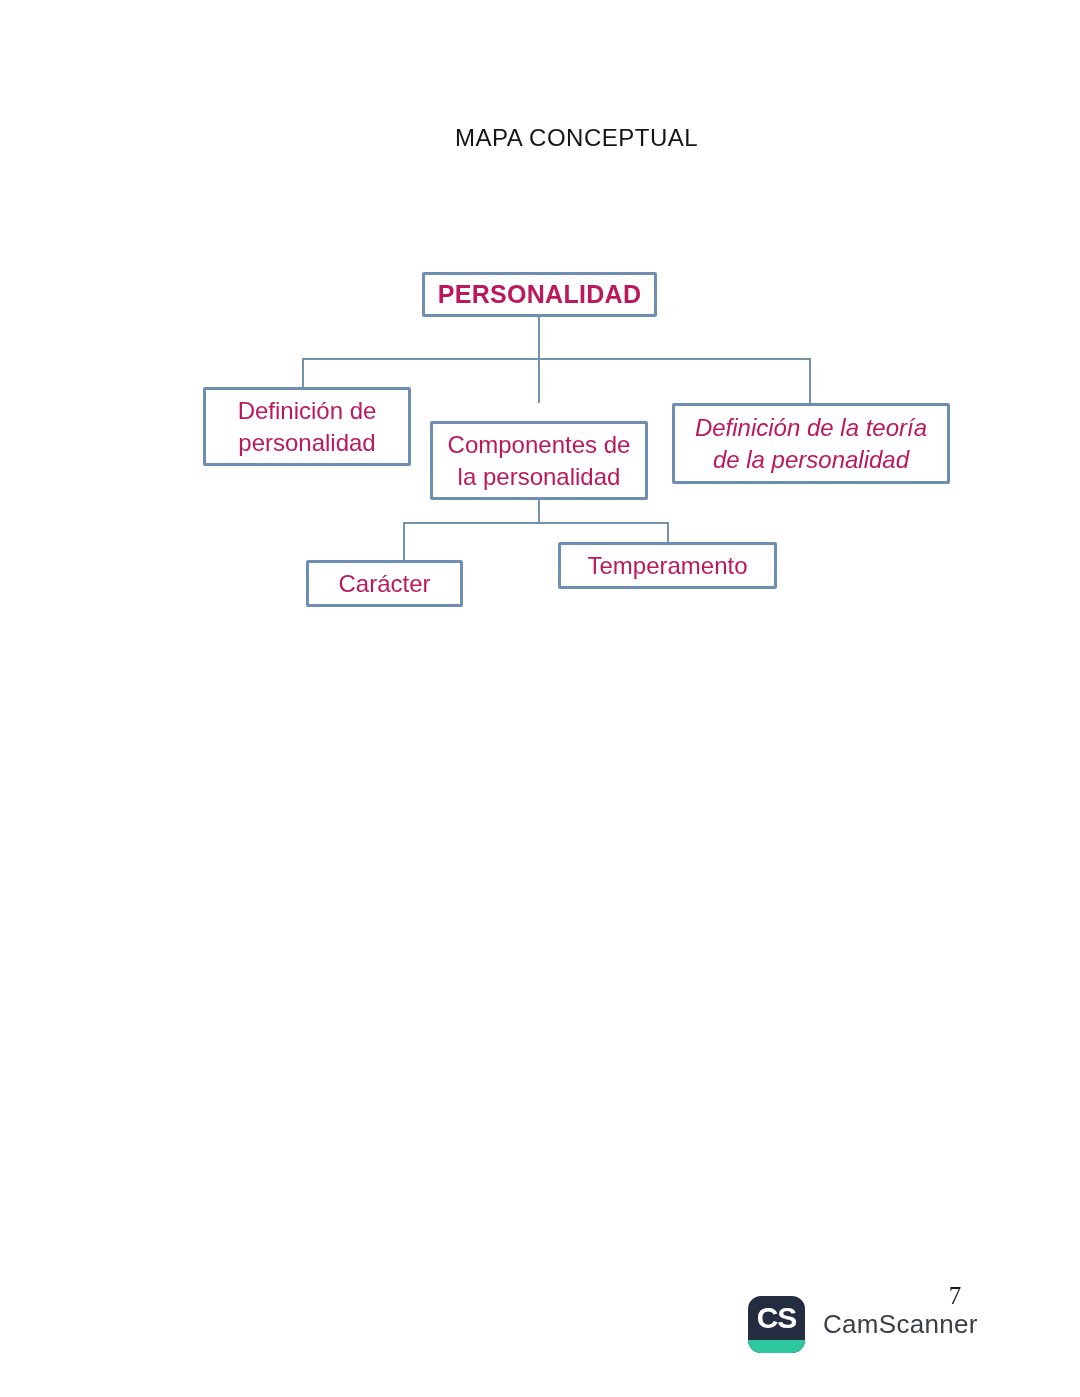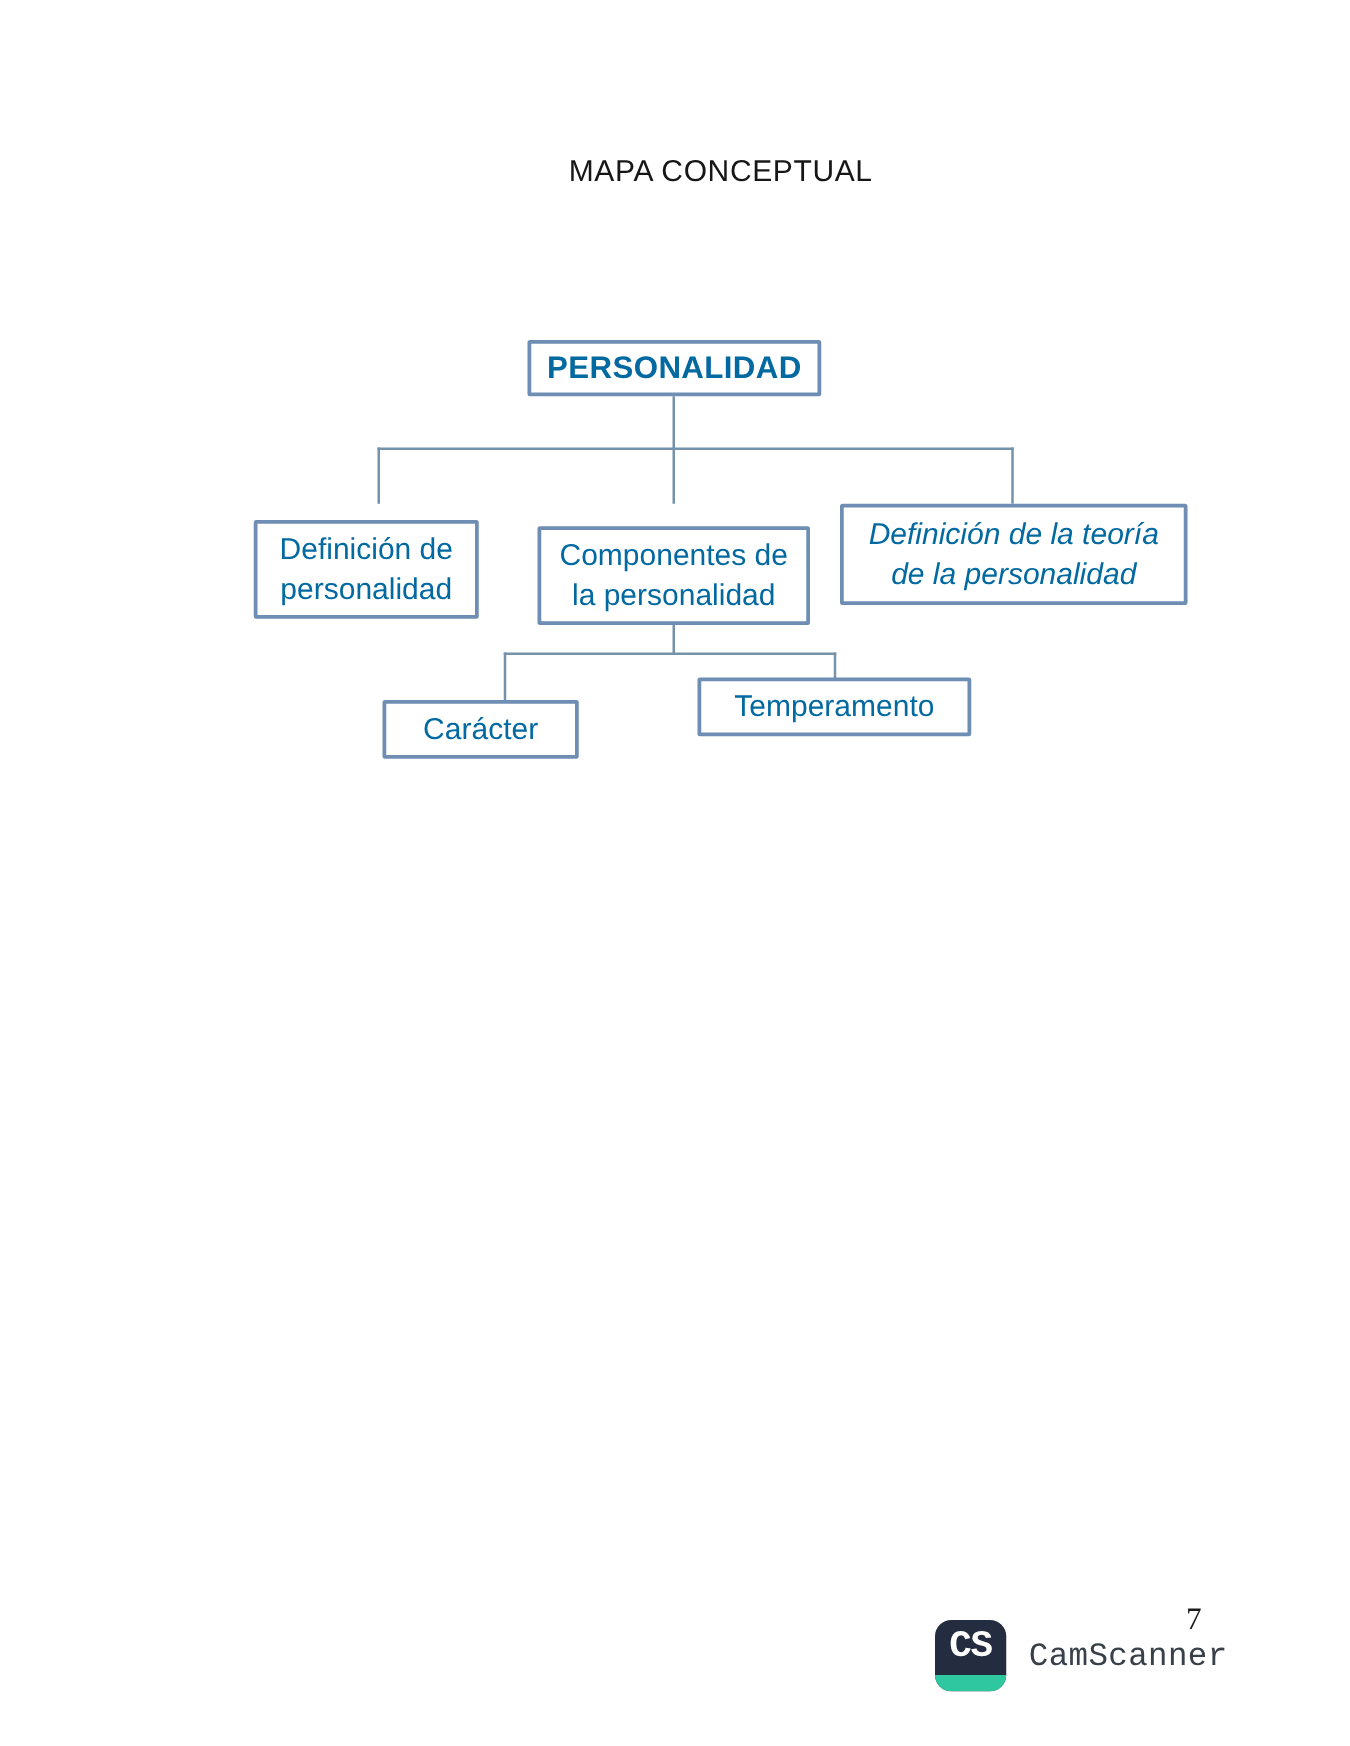--- a/index.html
+++ b/index.html
@@ -23,34 +23,34 @@
     white-space: nowrap;
   }
 
   
   .node {
     position: absolute;
     box-sizing: border-box;
     border: 3px solid #6e8eb4;
     border-radius: 2px;
     background: #ffffff;
-    color: #0369a1;
+    color: #be185d;
     display: flex;
     align-items: center;
     justify-content: center;
     text-align: center;
     font-size: 24px;
     line-height: 1.3;
     white-space: pre-line;
   }
   .node-root {
     left: 422px; top: 272px; width: 235px; height: 45px;
     font-weight: bold; font-size: 25px; letter-spacing: 0.3px;
   }
-  .node-def   { left: 203px; top: 416px; width: 180px; height: 79px; }
+  .node-def   { left: 203px; top: 387px; width: 208px; height: 79px; }
   .node-comp  { left: 430px; top: 403px; width: 218px; height: 79px; margin-top: 18px; }
   .node-teo   { left: 672px; top: 403px; width: 278px; height: 81px; font-style: italic; }
   .node-car   { left: 306px; top: 560px; width: 157px; height: 47px; }
   .node-temp  { left: 558px; top: 542px; width: 219px; height: 47px; }
 
   
   .line {
     position: absolute;
     background: #7493aa;
   }
@@ -77,21 +77,20 @@
     font-size: 25px;
     color: #1a1a1a;
   }
   .cs-footer {
     position: absolute;
     left: 748px;
     top: 1296px;
     display: flex;
     align-items: center;
     gap: 18px;
-    font-family: Liberation Mono, monospace;
   }
   .cs-logo {
     position: relative;
     width: 57px;
     height: 57px;
     border-radius: 13px;
     background: #232d3f;
     overflow: hidden;
     display: flex;
     align-items: flex-start;

